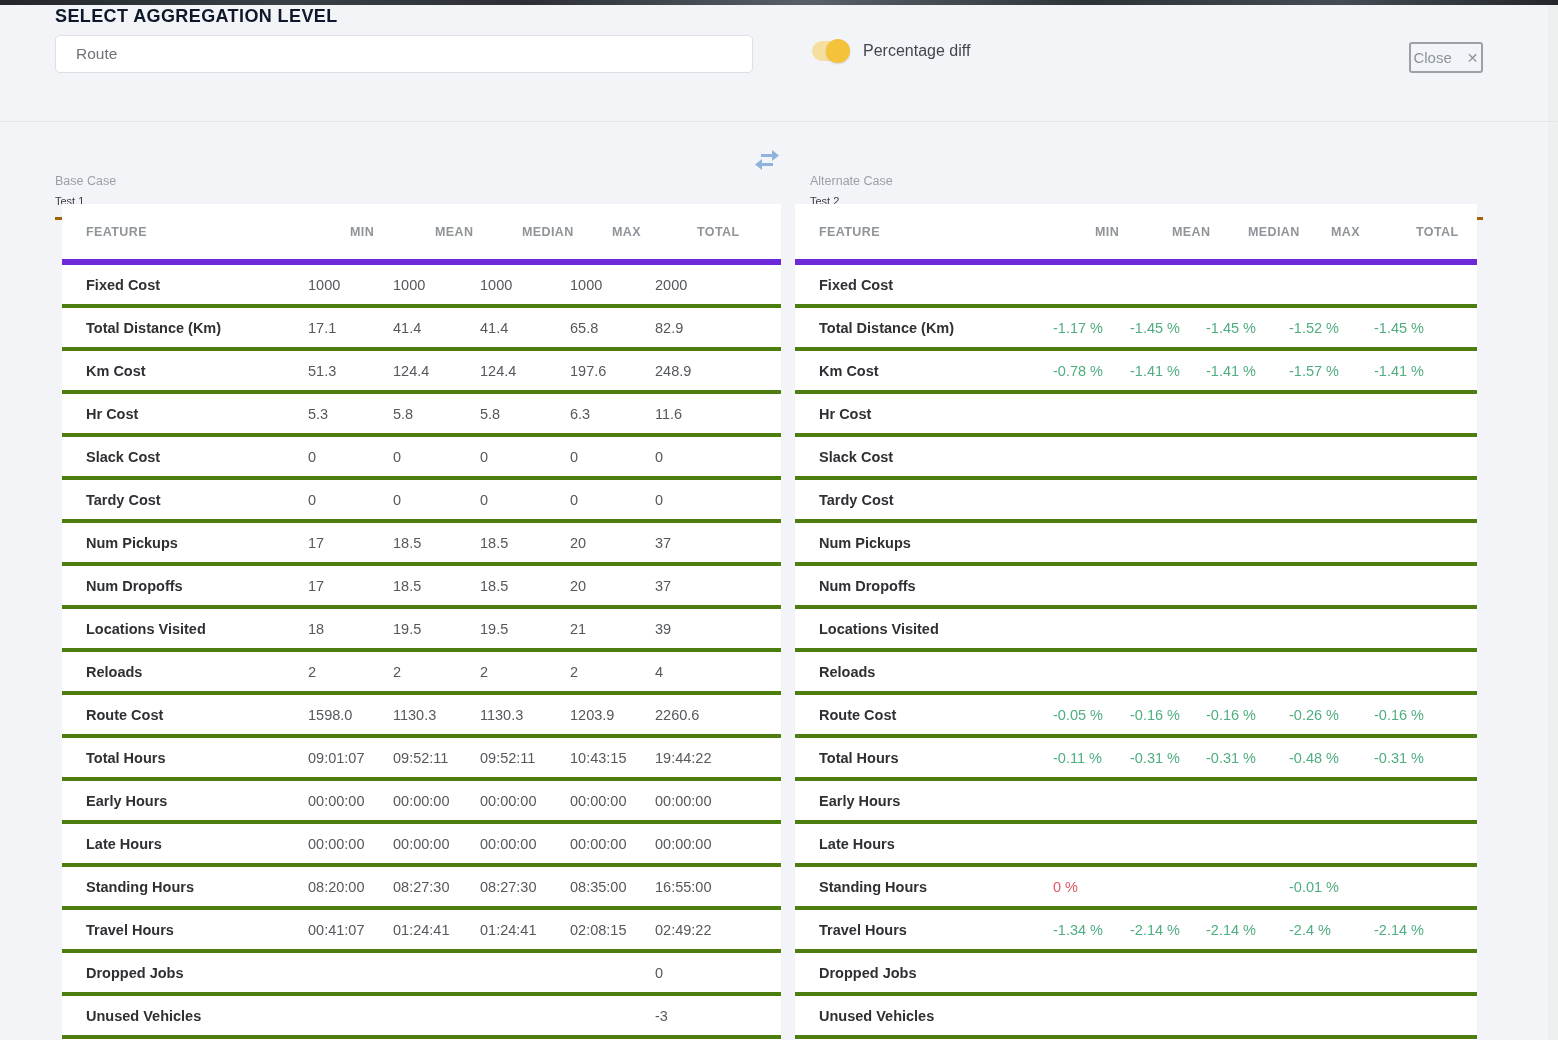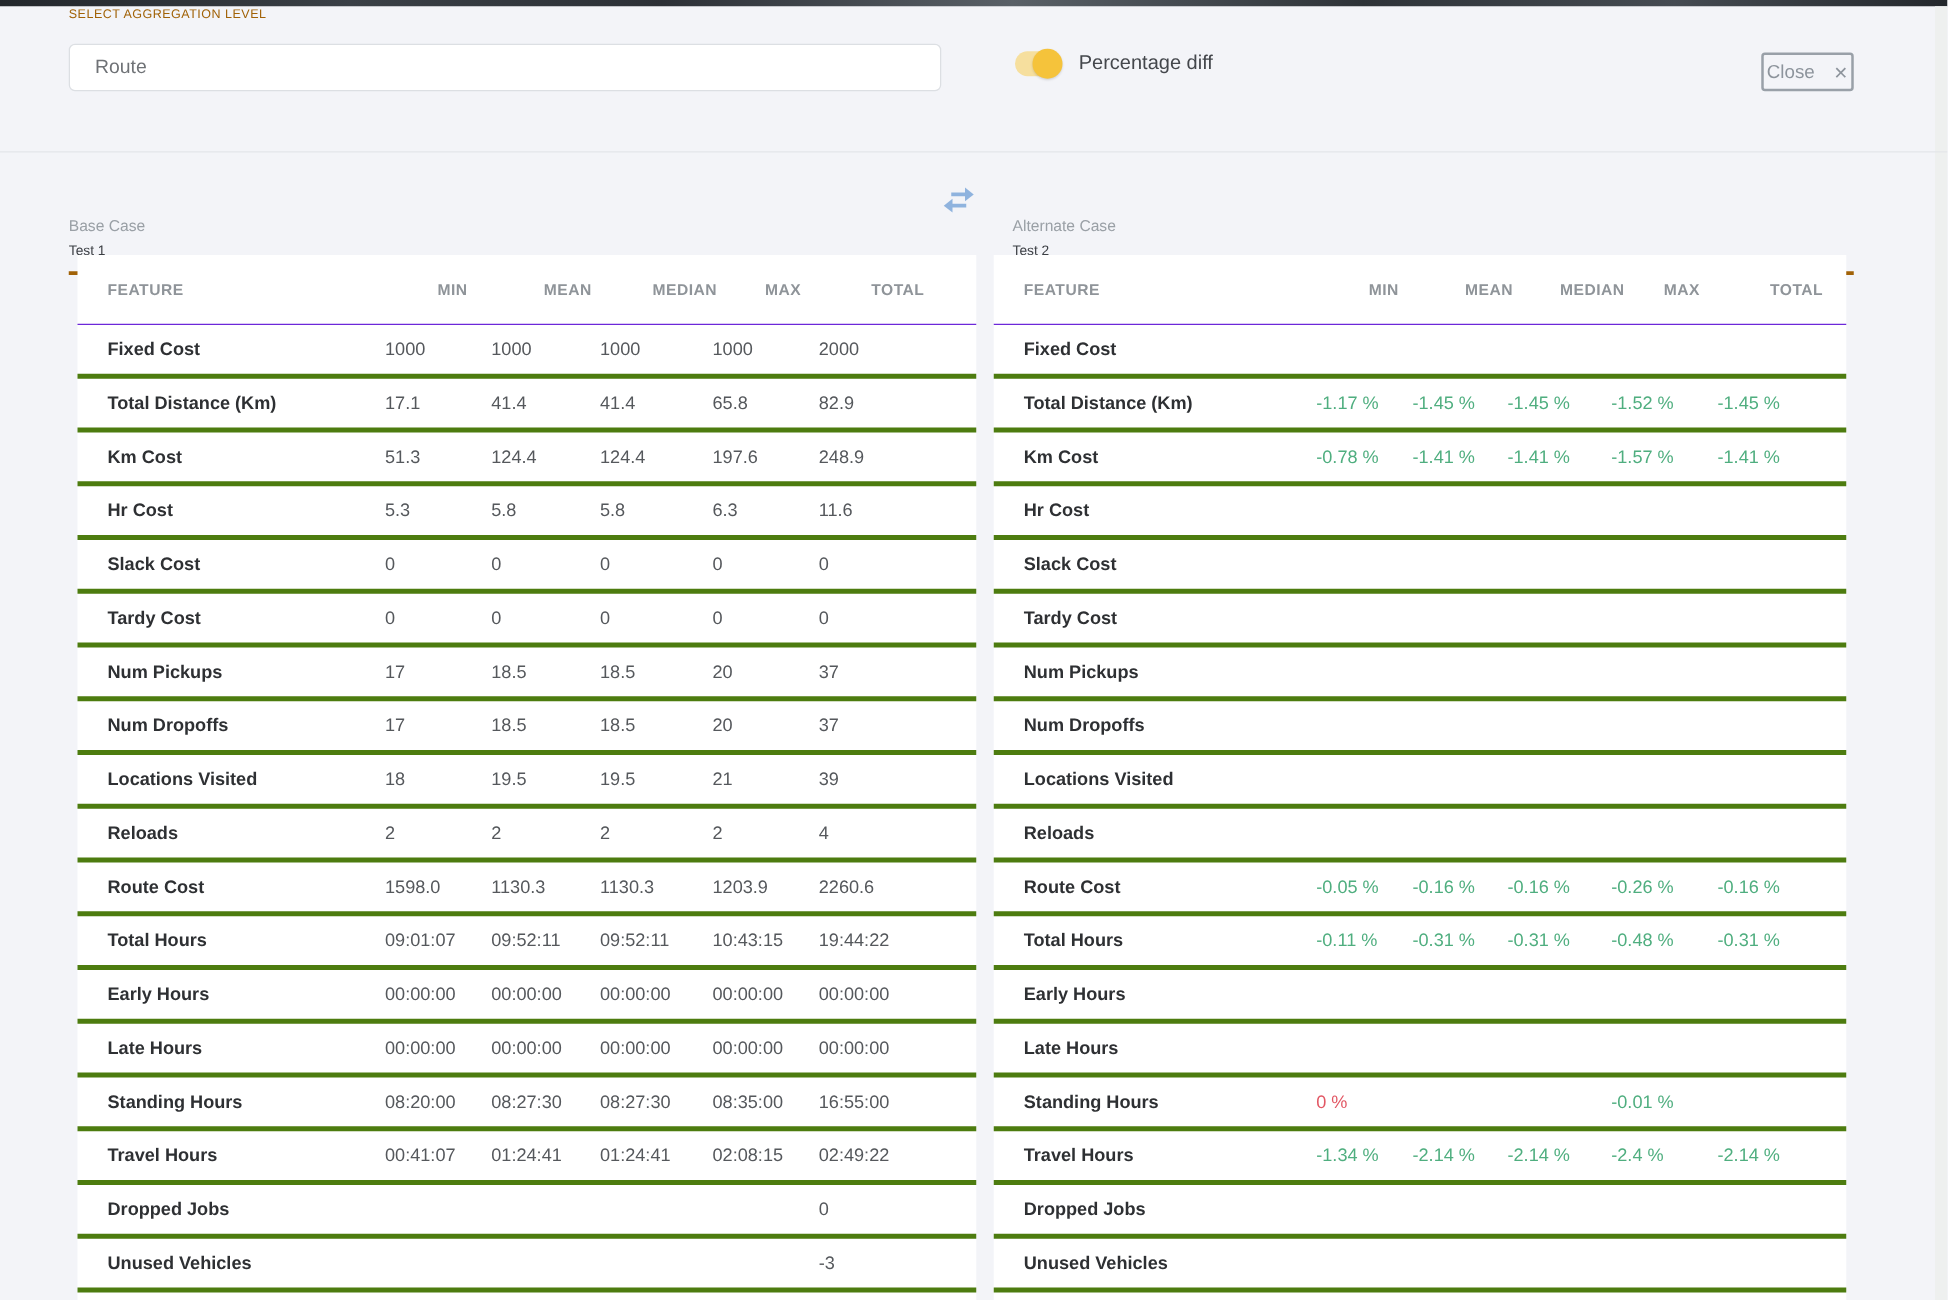--- a/index.html
+++ b/index.html
@@ -7,22 +7,22 @@
     width:1558px;height:1040px;position:relative;overflow:hidden;
     background:#f3f4f8;
     font-family:"Liberation Sans", sans-serif;
     -webkit-font-smoothing:antialiased;
   }
   
   .top-strip{position:absolute;left:0;top:0;width:1558px;height:5px;
     background:linear-gradient(90deg,#23272c 0%,#3a4046 18%,#2c3036 34%,#596067 52%,#2e3338 70%,#454b52 86%,#23272c 100%);}
   .right-strip{position:absolute;left:1548px;top:5px;width:10px;height:1035px;background:#eef0ef;}
 
-  .section-title{position:absolute;left:55px;top:6px;font-size:10px;font-weight:400;
-    color:#a16207;letter-spacing:.4px;}
+  .section-title{position:absolute;left:55px;top:6px;font-size:18px;font-weight:700;
+    color:#0f172a;letter-spacing:.4px;}
   .agg-input{position:absolute;left:55px;top:35px;width:698px;height:38px;box-sizing:border-box;
     background:#fff;border:1px solid #dcdfe3;border-radius:5px;display:flex;align-items:center;
     padding-left:20px;font-size:15.5px;color:#6f7276;cursor:pointer;}
   .toggle-row{position:absolute;left:788px;top:41px;display:flex;align-items:center;gap:15px;margin-left:24px;}
   .switch{position:relative;width:36px;height:20px;cursor:pointer;}
   .switch .track{position:absolute;left:0;top:0;width:36px;height:20px;border-radius:10px;background:#f6df9e;}
   .switch .knob{position:absolute;left:14px;top:-2px;width:24px;height:24px;border-radius:50%;
     background:#f5c33b;box-shadow:0 1px 2px rgba(0,0,0,.15);}
   .toggle-label{font-size:16px;color:#44474c;}
   .close-btn{position:absolute;left:1409px;top:42px;width:74px;height:31px;box-sizing:border-box;
@@ -38,21 +38,21 @@
   .case-value{font-size:11px;color:#3b3e43;margin-top:7px;padding-bottom:10px;
     border-bottom:3px solid #a16207;cursor:text;}
   .swap{position:absolute;left:750px;top:146px;width:34px;height:28px;cursor:pointer;}
 
   .table{position:absolute;top:204px;background:#fff;}
   .table-base{left:62px;width:719px;}
   .table-diff{left:795px;width:682px;}
   .grid{display:grid;align-items:center;}
   .base-grid{grid-template-columns:246px 85px 87px 90px 85px 1fr;}
   .diff-grid{grid-template-columns:258px 77px 76px 83px 85px 1fr;}
-  .thead-row{height:55px;border-bottom:1px solid #6d28d9;}
+  .thead-row{height:55px;border-bottom:6px solid #6d28d9;}
   .hcell{font-size:12.5px;font-weight:700;color:#8f9499;letter-spacing:.4px;padding-left:42px;}
   .hcell:first-child,.feat{padding-left:24px;}
   .trow{height:39px;border-bottom:4px solid #4d7c0f;}
   .feat{font-weight:700;color:#2e3033;font-size:14.5px;white-space:nowrap;}
   .val{color:#55585c;font-size:14.5px;white-space:nowrap;}
   .pos{color:#4fae7f;}
   .neg{color:#e25764;}
 </style>
 </head>
 <body>

